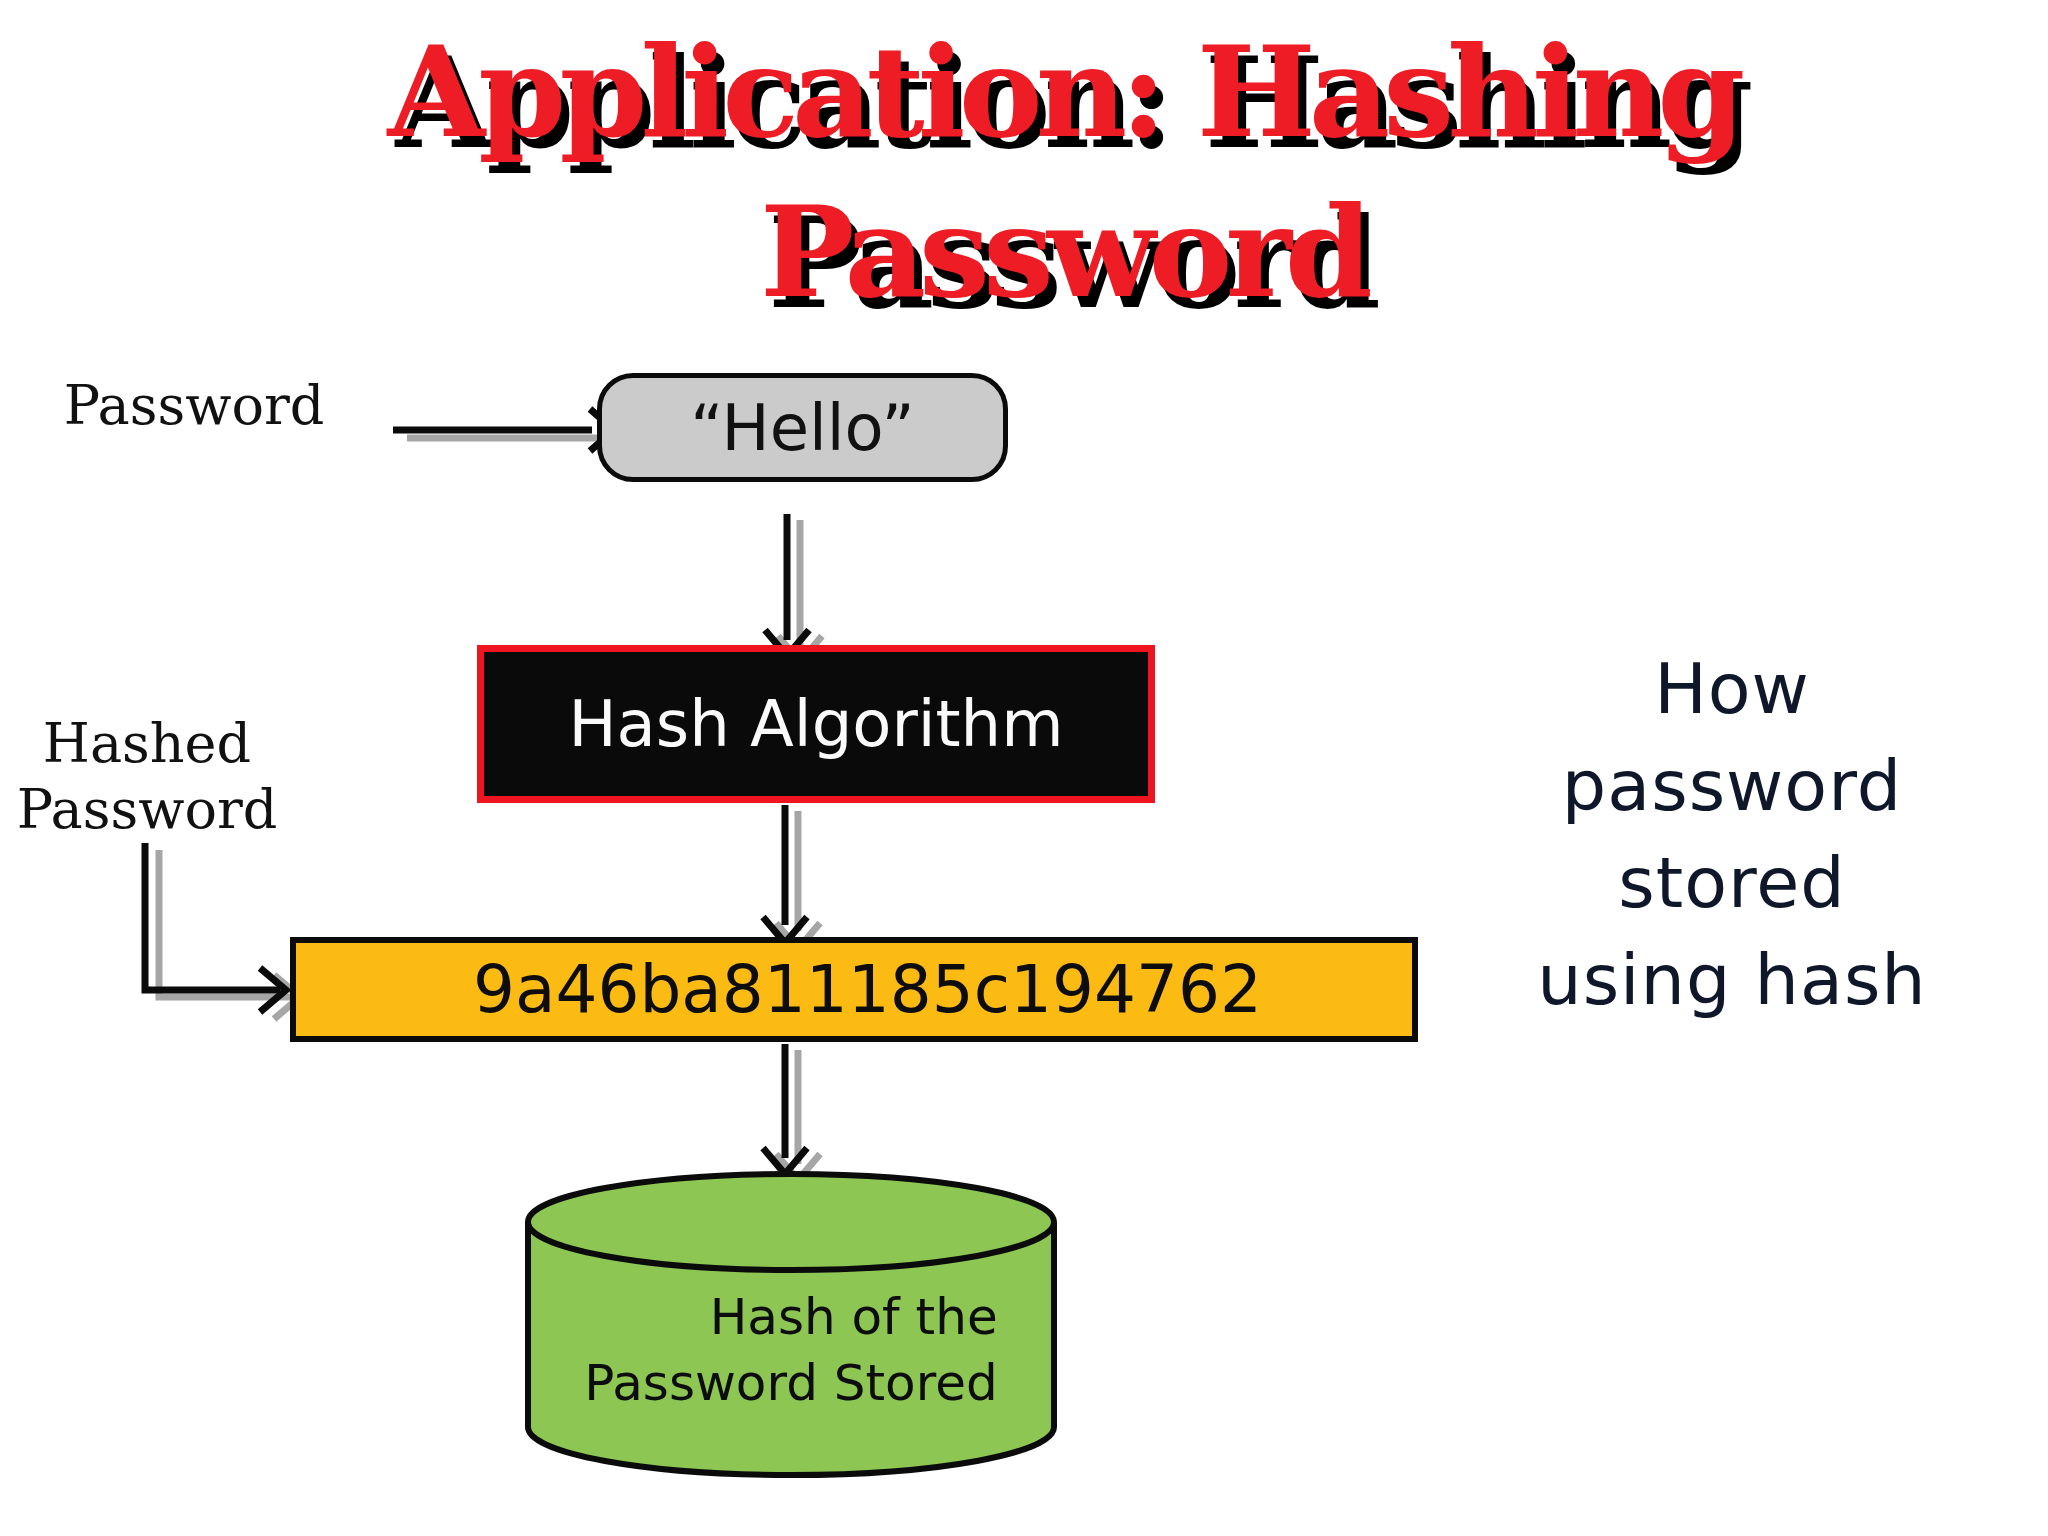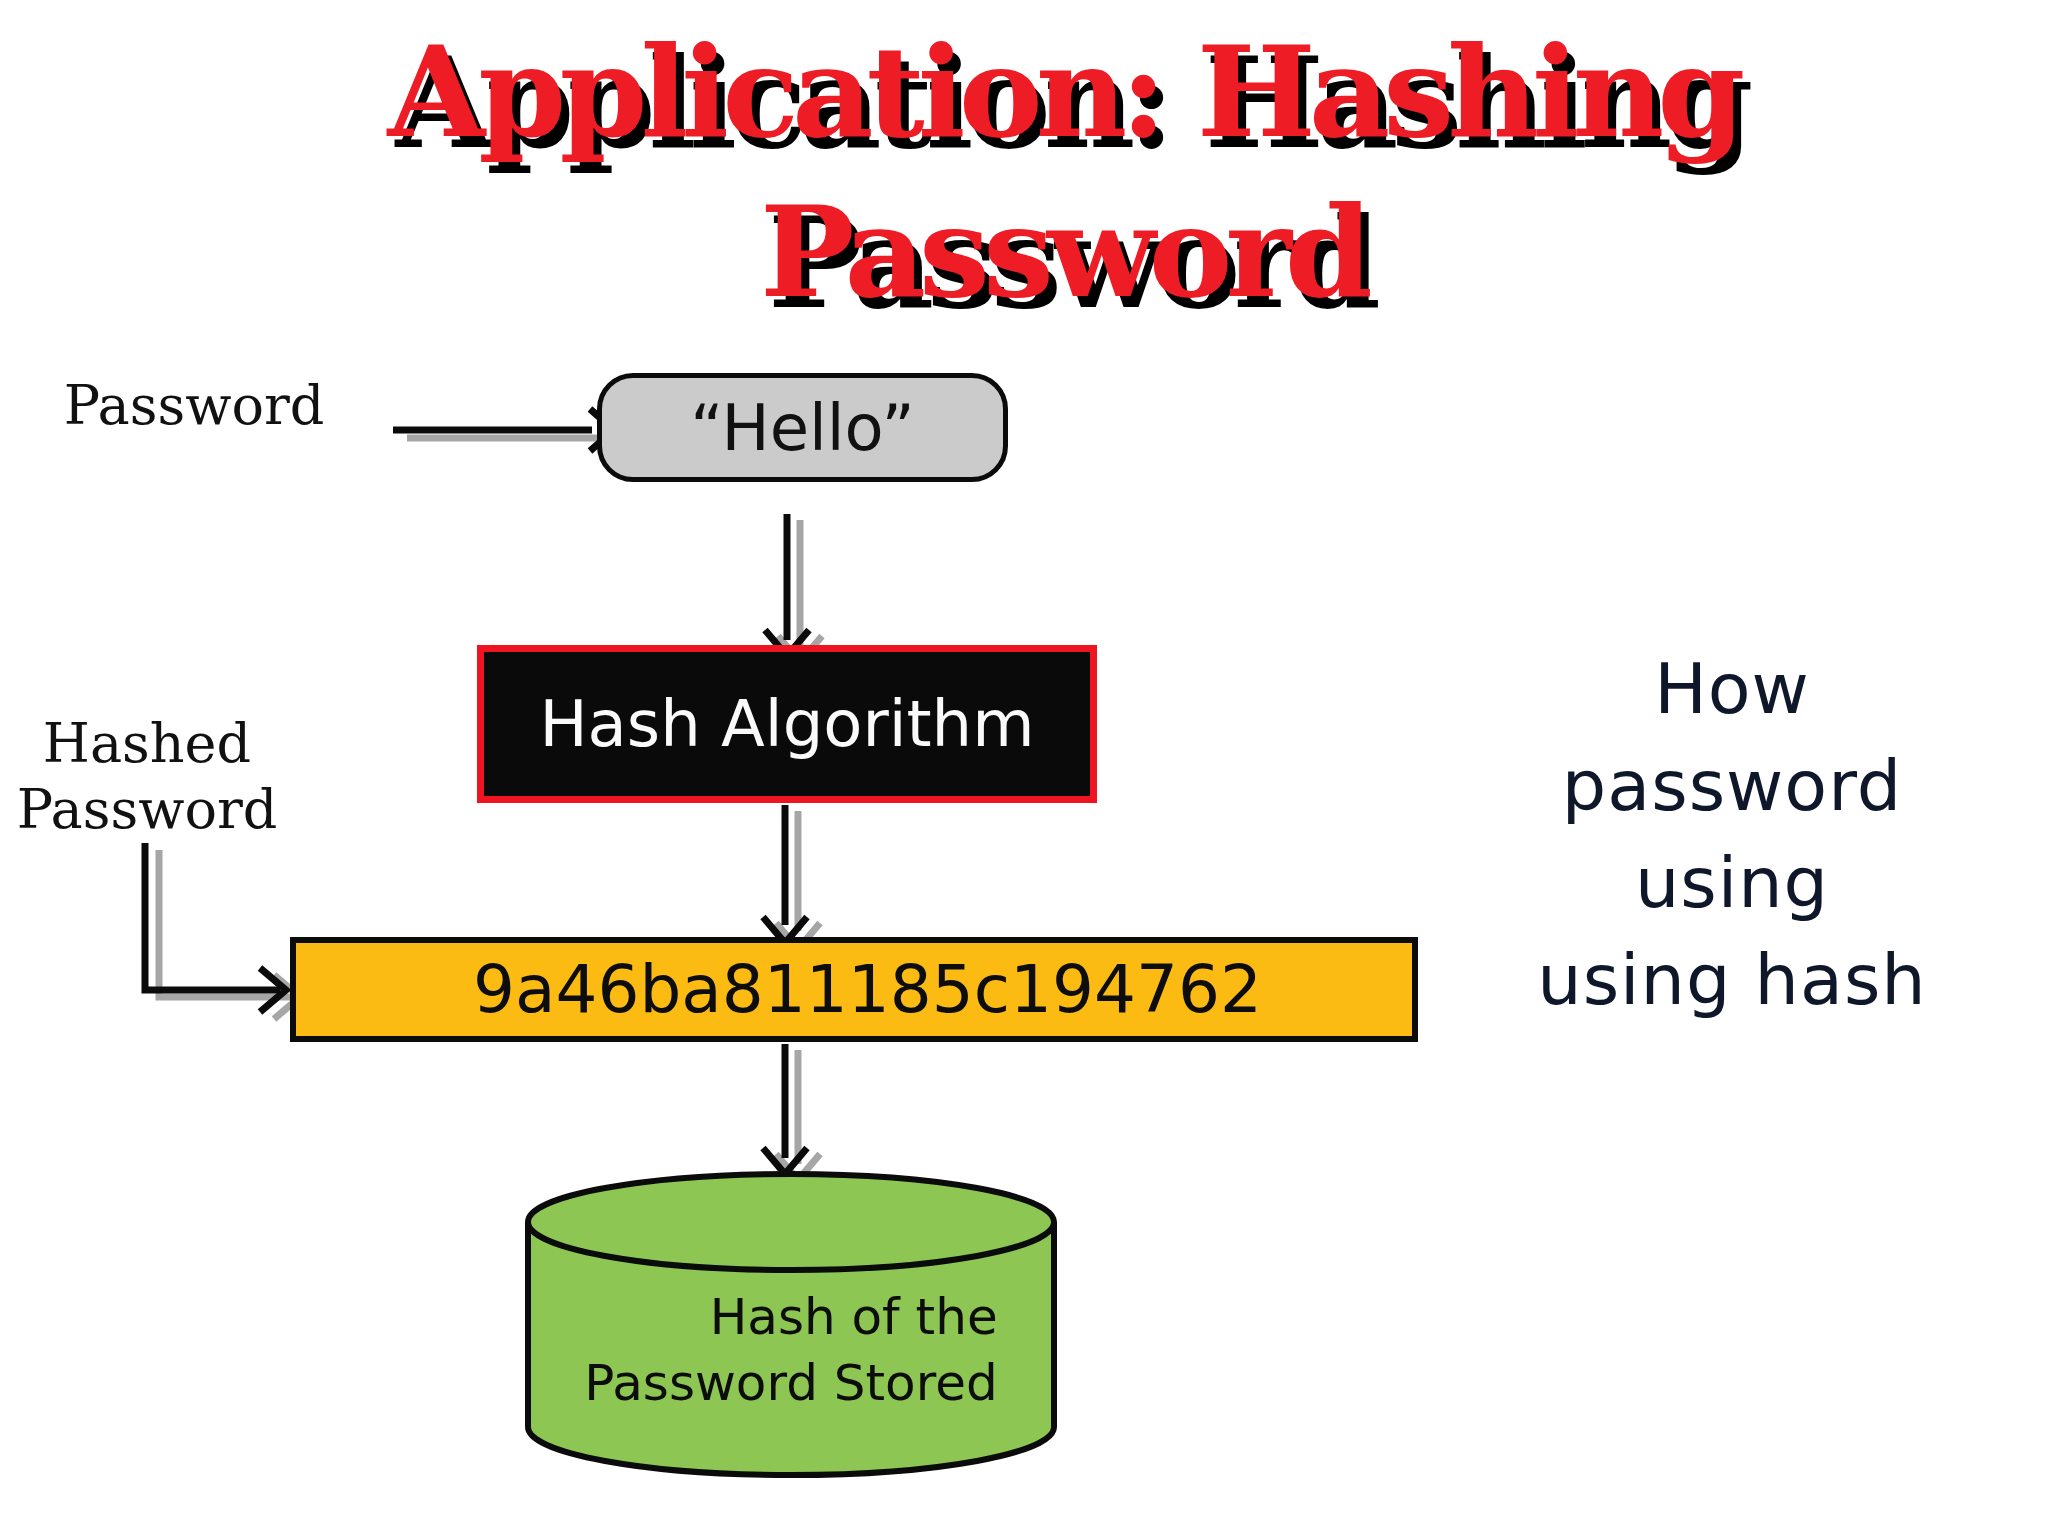--- a/index.html
+++ b/index.html
@@ -39,21 +39,21 @@
   .side-label.original{left:194px;top:373px;}
   .side-label.hashed{left:147px;top:711px;}
 
   
   .hello-box{
     left:597px;top:373px;width:411px;height:109px;
     background:#cbcbcb;border:5px solid #0b0b0b;border-radius:36px;
     font-size:64px;color:#111111;
   }
   .hash-box{
-    left:477px;top:645px;width:620px;height:158px;
+    left:477px;top:645px;width:678px;height:158px;
     background:#0a0a0a;border:7px solid #ee1520;
     font-size:64px;color:#fafafa;
   }
   .value-box{
     left:290px;top:937px;width:1128px;height:105px;
     background:#fcbb12;border:6px solid #0b0b0b;
     font-size:66px;color:#0d0d0d;padding-left:27px;
   }
 
   
@@ -148,17 +148,17 @@
     <path class="cyl-arc" d="M18 62 A263 48 0 0 0 544 62"></path>
   </svg>
   <div class="txt cyl-label">
     <div>Hash of the</div>
     <div>Password Stored</div>
   </div>
 
   <div class="txt annotation">
     <div>How</div>
     <div>password</div>
-    <div>using</div>
+    <div>stored</div>
     <div>using hash</div>
   </div>
 
 </div>
 
 </body></html>

